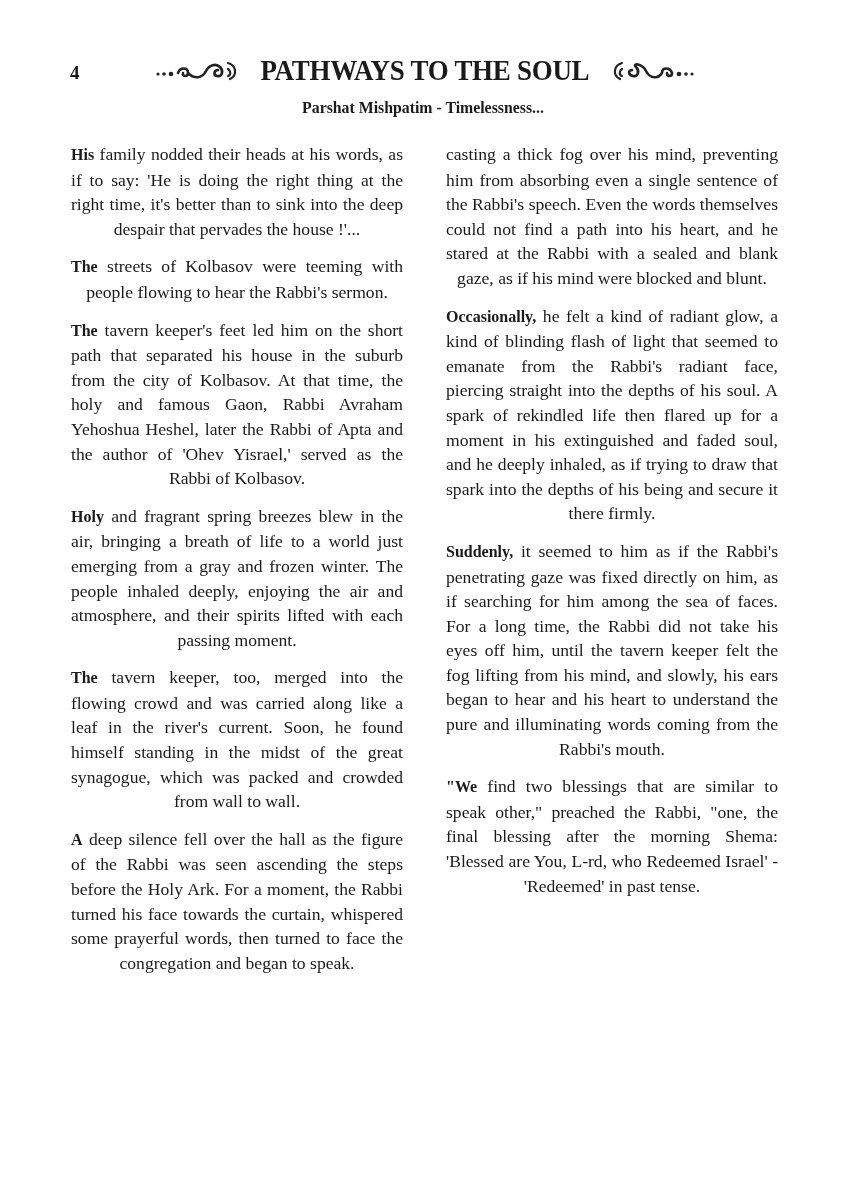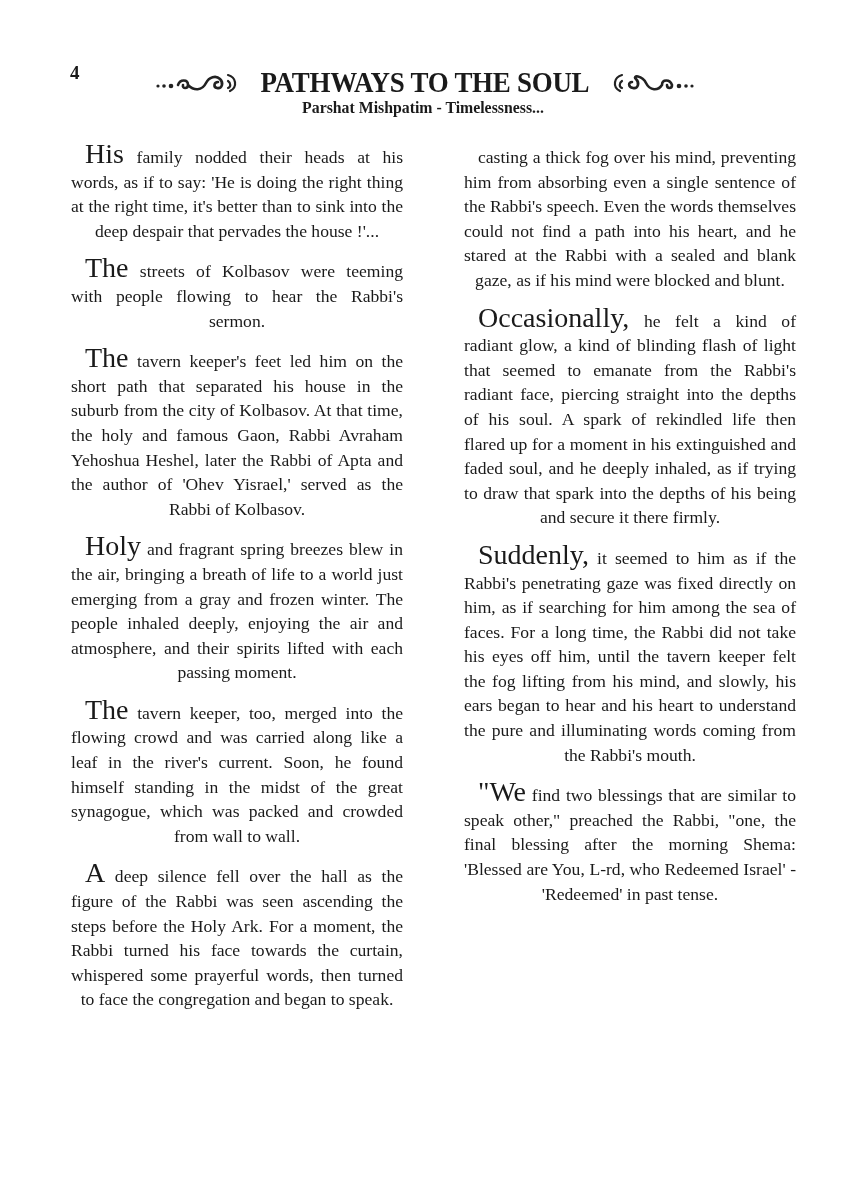--- a/index.html
+++ b/index.html
@@ -3,46 +3,46 @@
 <meta charset="utf-8">
 <style>
   html, body { margin: 0; padding: 0; background: #ffffff; }
   body { width: 846px; height: 1200px; position: relative; overflow: hidden; color: #1a1a1a; }
   .page-number {
     position: absolute; left: 70px; top: 62px;
     font-family: "Liberation Serif", serif; font-weight: bold; font-size: 19px;
   }
   .masthead {
     position: absolute; left: 130px; top: 50px; width: 590px; height: 40px;
-    display: flex; align-items: center; justify-content: center; margin-top: 12px;
+    display: flex; align-items: center; justify-content: center;
   }
   .masthead-title {
     font-family: "Liberation Serif", serif; font-weight: bold; font-size: 29px;
     letter-spacing: -0.3px; transform: scaleX(0.93); white-space: nowrap; margin: 0 2px;
   }
   .ornament { display: inline-block; width: 92px; height: 30px; }
   .ornament svg { width: 100%; height: 100%; }
   .subtitle {
     position: absolute; left: 0; top: 98px; width: 846px; text-align: center;
     font-family: "Liberation Serif", serif; font-weight: bold; font-size: 17px;
     transform: scaleX(0.93);
   }
   .column {
     position: absolute; top: 142px; width: 332px;
     font-family: "Liberation Serif", serif; font-size: 17.6px; line-height: 24.6px;
   }
   .col-left { left: 71px; }
-  .col-right { left: 464px; }
+  .col-right { left: 446px; }
   .para {
     margin: 0 0 13px 0; text-align: justify; text-align-last: center;
     hyphens: none;
   }
   .para.continued { text-align-last: center; }
   .para.no-last-center { text-align-last: justify; }
-  .lead { font-weight: normal; font-size: 28px; margin-left: 14px; }
+  .lead { font-weight: bold; font-size: 16px; }
 </style>
 </head>
 <body>
 
 <div>
   <div class="page-number">4</div>
 
   <div class="masthead">
     <span class="ornament">
       <svg viewBox="0 0 92 30">

